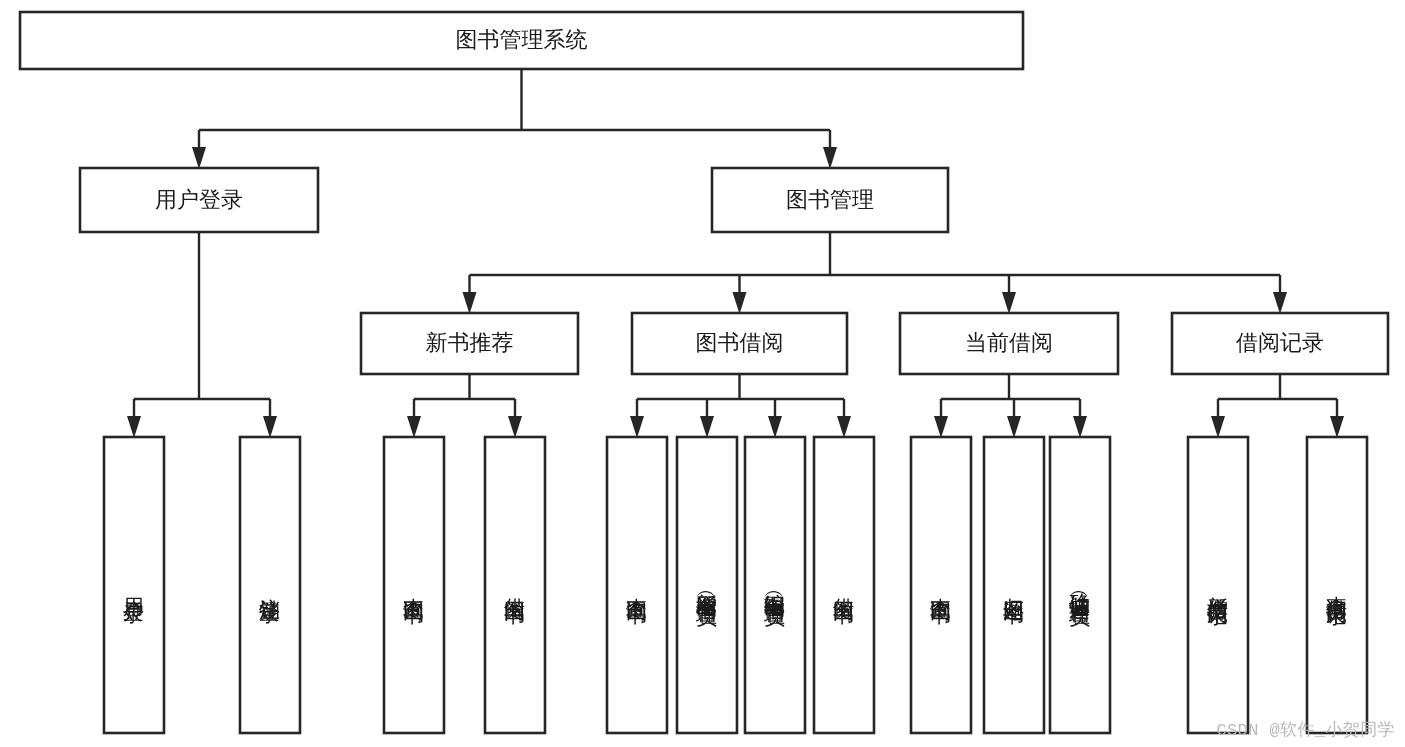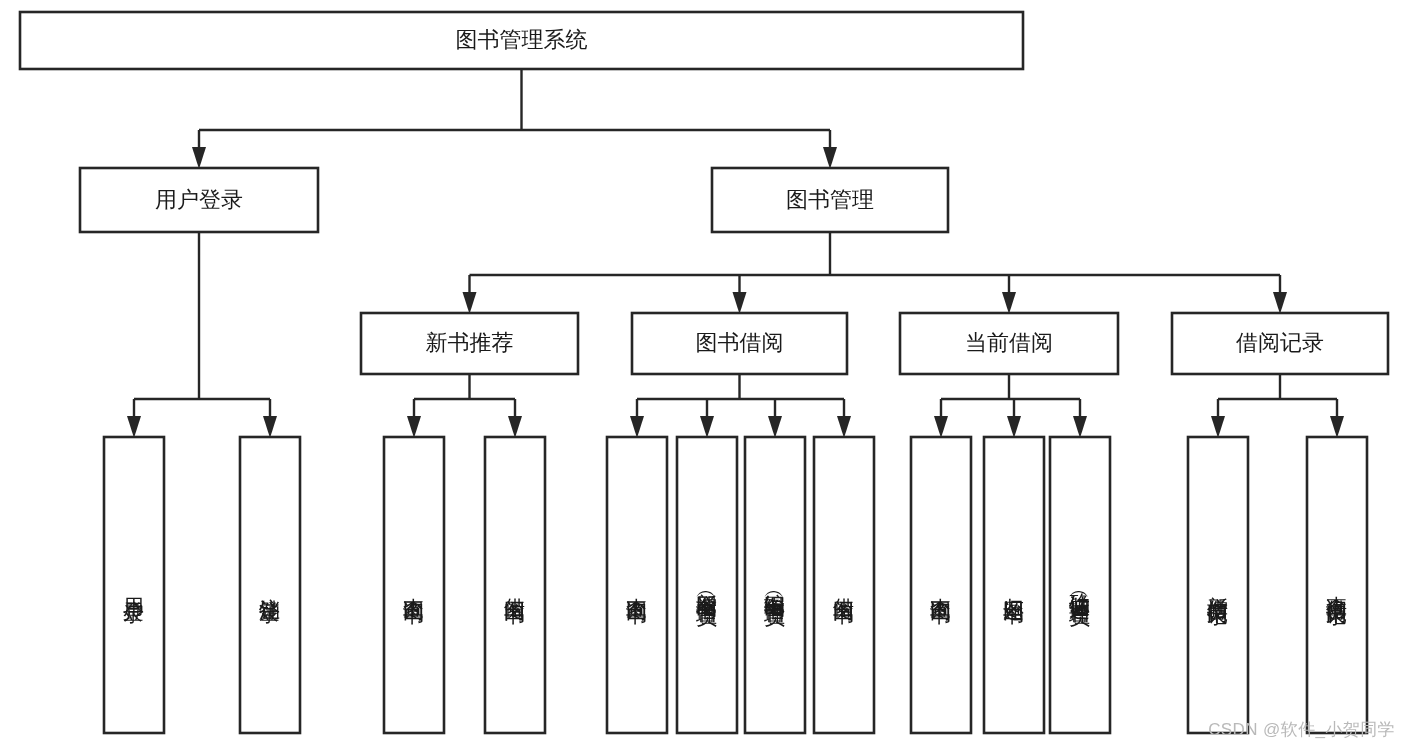--- a/index.html
+++ b/index.html
@@ -54,21 +54,21 @@
     fill: #1a1a1a;
     writing-mode: vertical-rl;
     text-orientation: upright;
     letter-spacing: 2px;
     dominant-baseline: central;
   }
   .watermark {
     position: absolute;
     right: 10px;
     bottom: 6px;
-    font-family: Liberation Sans, sans-serif;
+    font-family: Liberation Mono, monospace;
     font-size: 17px;
     color: #b9b9b9;
     white-space: nowrap;
     letter-spacing: 0.4px;
     pointer-events: none;
   }
 </style>
 </head>
 <body>
 

